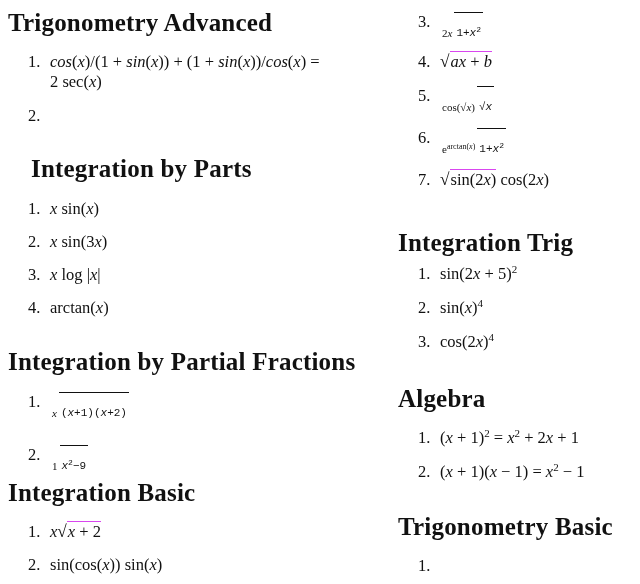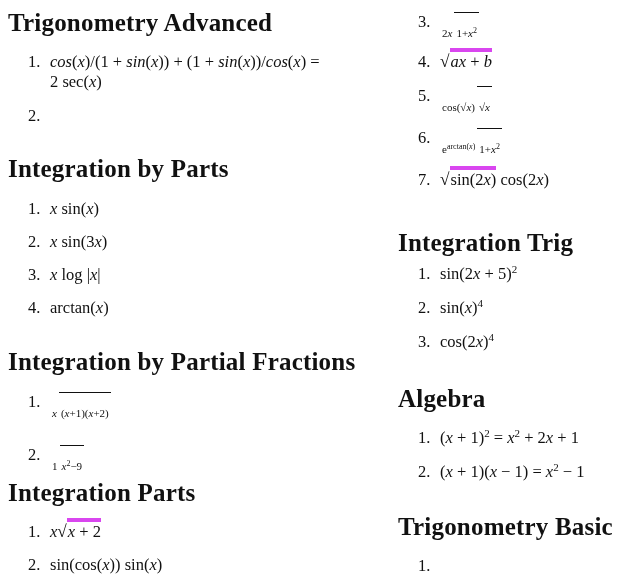--- a/index.html
+++ b/index.html
@@ -12,38 +12,38 @@
        margin:0; line-height:30px; letter-spacing:0.2px; }
   ol { margin:0; padding:0; list-style:none; }
   li { position:relative; padding-left:42px; font-family:"Liberation Serif", serif;
        font-size:16.5px; line-height:20px; }
   li .num { position:absolute; left:20px; }
   .m i { }
   sup { font-size:11px; line-height:0; vertical-align:6px; }
   .frac { display:inline-flex; align-items:center;
           vertical-align:middle; font-size:11px; line-height:12px; }
   .frac .n { padding:0 2px; }
-  .frac .d { border-top:1px solid #111; padding:14px 2px; }
-  .sq { border-top:4px solid #d946ef; padding-left:1px; }
+  .frac .d { border-top:1px solid #111; padding:14px 2px;font-family:Liberation Mono, monospace; }
+  .sq { border-top:1px solid #d946ef; padding-left:1px; }
   .rad { font-size:1.05em; }
 </style>
 </head>
 <body>
 
 <div class="col col-left">
 
   <h2 style="position:absolute;top:8px;width:400px;">Trigonometry Advanced</h2>
   <ol style="position:absolute;top:52px;width:385px;">
     <li><span class="num">1.</span>
       <span class="m"><i>cos</i>(<i>x</i>)/(1 + <i>sin</i>(<i>x</i>)) + (1 + <i>sin</i>(<i>x</i>))/<i>cos</i>(<i>x</i>) =<br>2 sec(<i>x</i>)</span></li>
     <li style="margin-top:14px;"><span class="num">2.</span>
       </li>
   </ol>
 
-  <h2 style="position:absolute;top:154px;width:385px;">Integration by Parts</h2>
+  <h2 style="position:absolute;top:154px;width:385px;margin-left:23px;">Integration by Parts</h2>
   <ol style="position:absolute;top:199px;width:385px;">
     <li style="margin-bottom:13px;"><span class="num">1.</span><span class="m"><i>x</i> sin(<i>x</i>)</span></li>
     <li style="margin-bottom:13px;"><span class="num">2.</span><span class="m"><i>x</i> sin(3<i>x</i>)</span></li>
     <li style="margin-bottom:13px;"><span class="num">3.</span><span class="m"><i>x</i> log |<i>x</i>|</span></li>
     <li><span class="num">4.</span><span class="m">arctan(<i>x</i>)</span></li>
   </ol>
 
   <h2 style="position:absolute;top:347px;width:390px;">Integration by Partial Fractions</h2>
   <ol style="position:absolute;top:392px;width:385px;">
     <li style="margin-bottom:12px;"><span class="num">1.</span>
@@ -51,21 +51,21 @@
           <span class="n"><i>x</i></span>
           <span class="d">(<i>x</i>+1)(<i>x</i>+2)</span>
         </span></li>
     <li><span class="num">2.</span>
       <span class="frac">
           <span class="n">1</span>
           <span class="d"><i>x</i><sup style="font-size:8px;vertical-align:4px;">2</sup>−9</span>
         </span></li>
   </ol>
 
-  <h2 style="position:absolute;top:478px;width:385px;">Integration Parts</h2>
+  <h2 style="position:absolute;top:478px;width:385px;">Integration Basic</h2>
   <ol style="position:absolute;top:522px;width:385px;">
     <li style="margin-bottom:13px;"><span class="num">1.</span><span class="m"><i>x</i><span class="rad">√</span><span class="sq"><i>x</i> + 2</span></span></li>
     <li><span class="num">2.</span><span class="m">sin(cos(<i>x</i>)) sin(<i>x</i>)</span></li>
   </ol>
 </div>
 
 <div class="col col-right">
   <ol style="position:absolute;top:12px;width:242px;">
     <li style="height:28px;"><span class="num">3.</span>
       <span class="frac">

